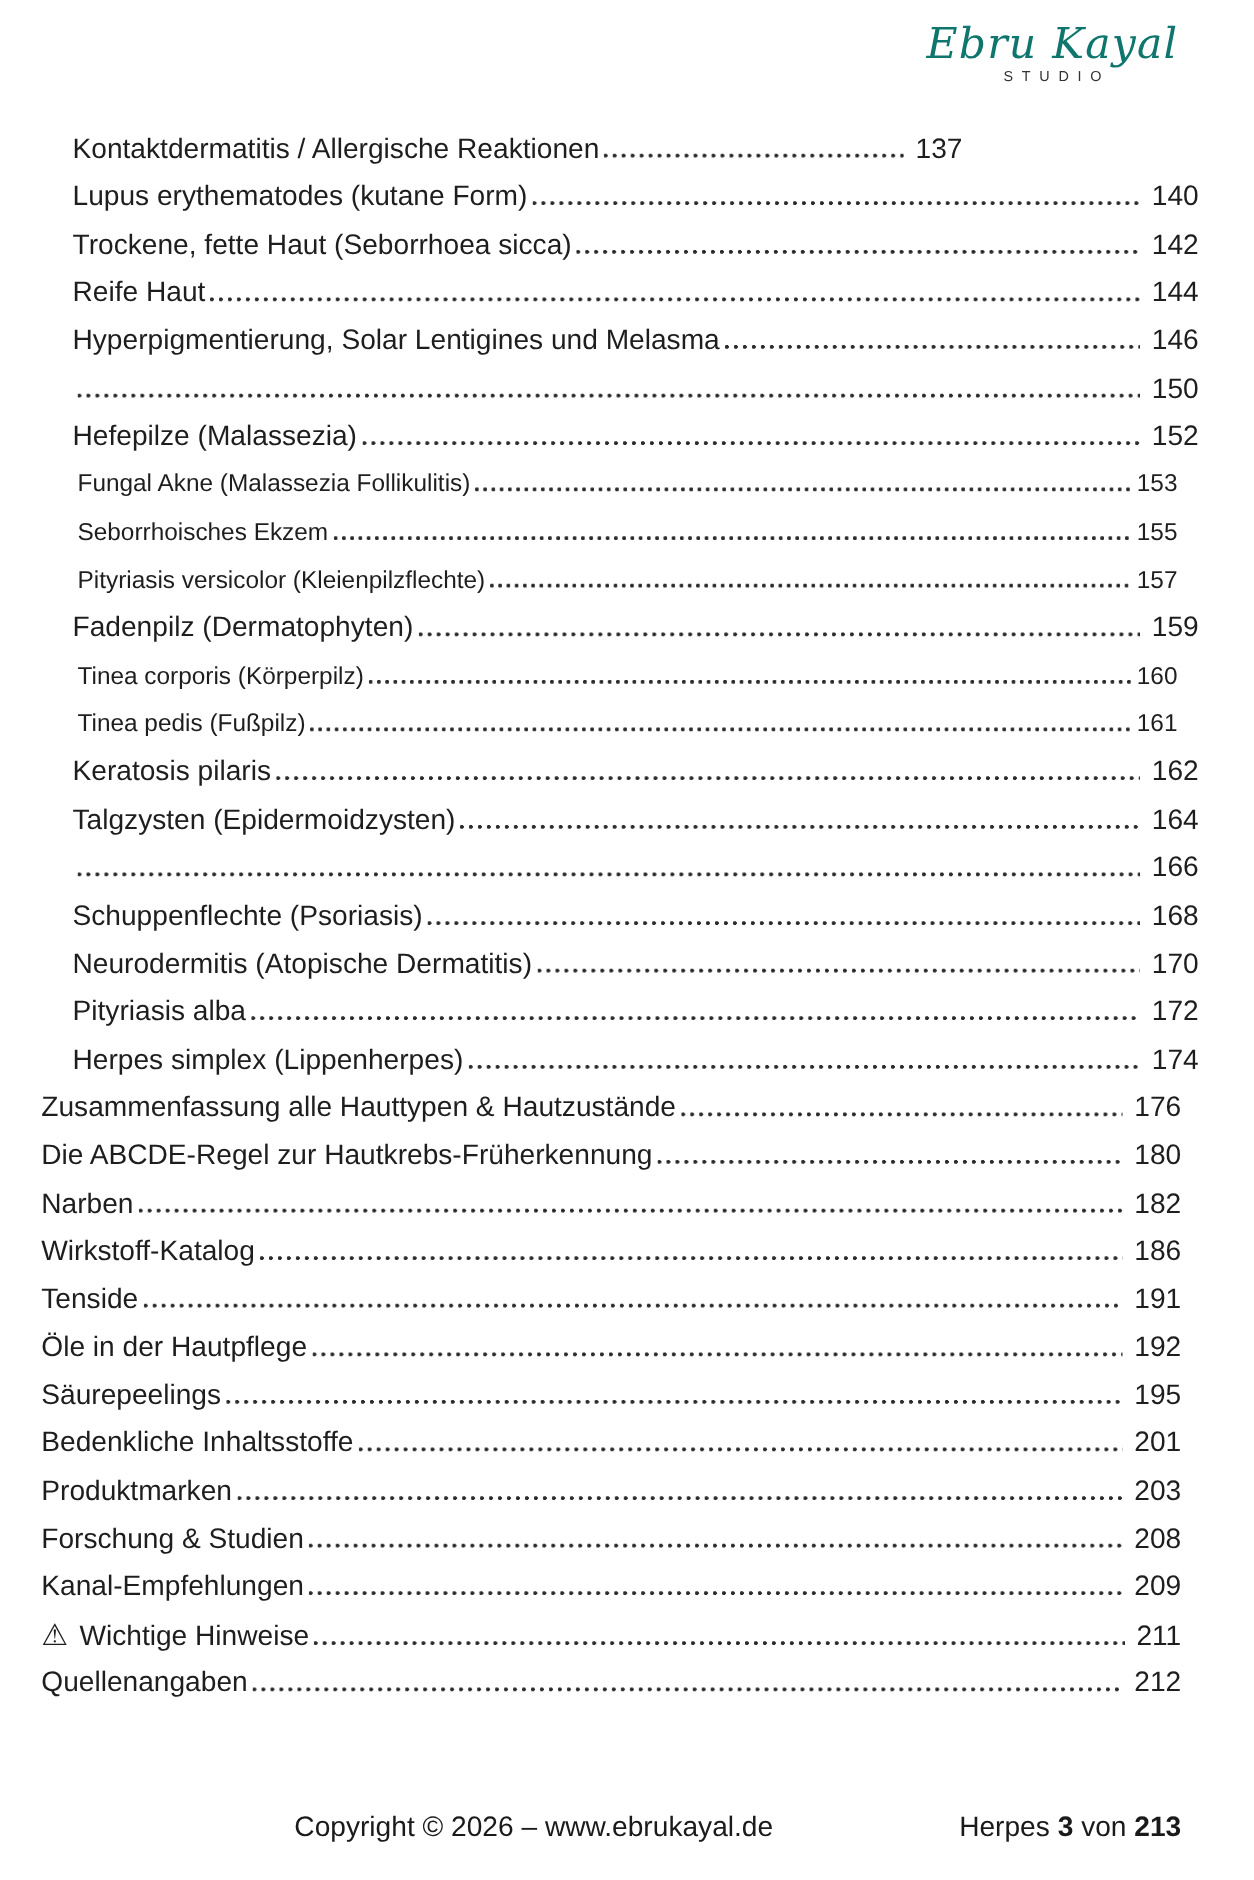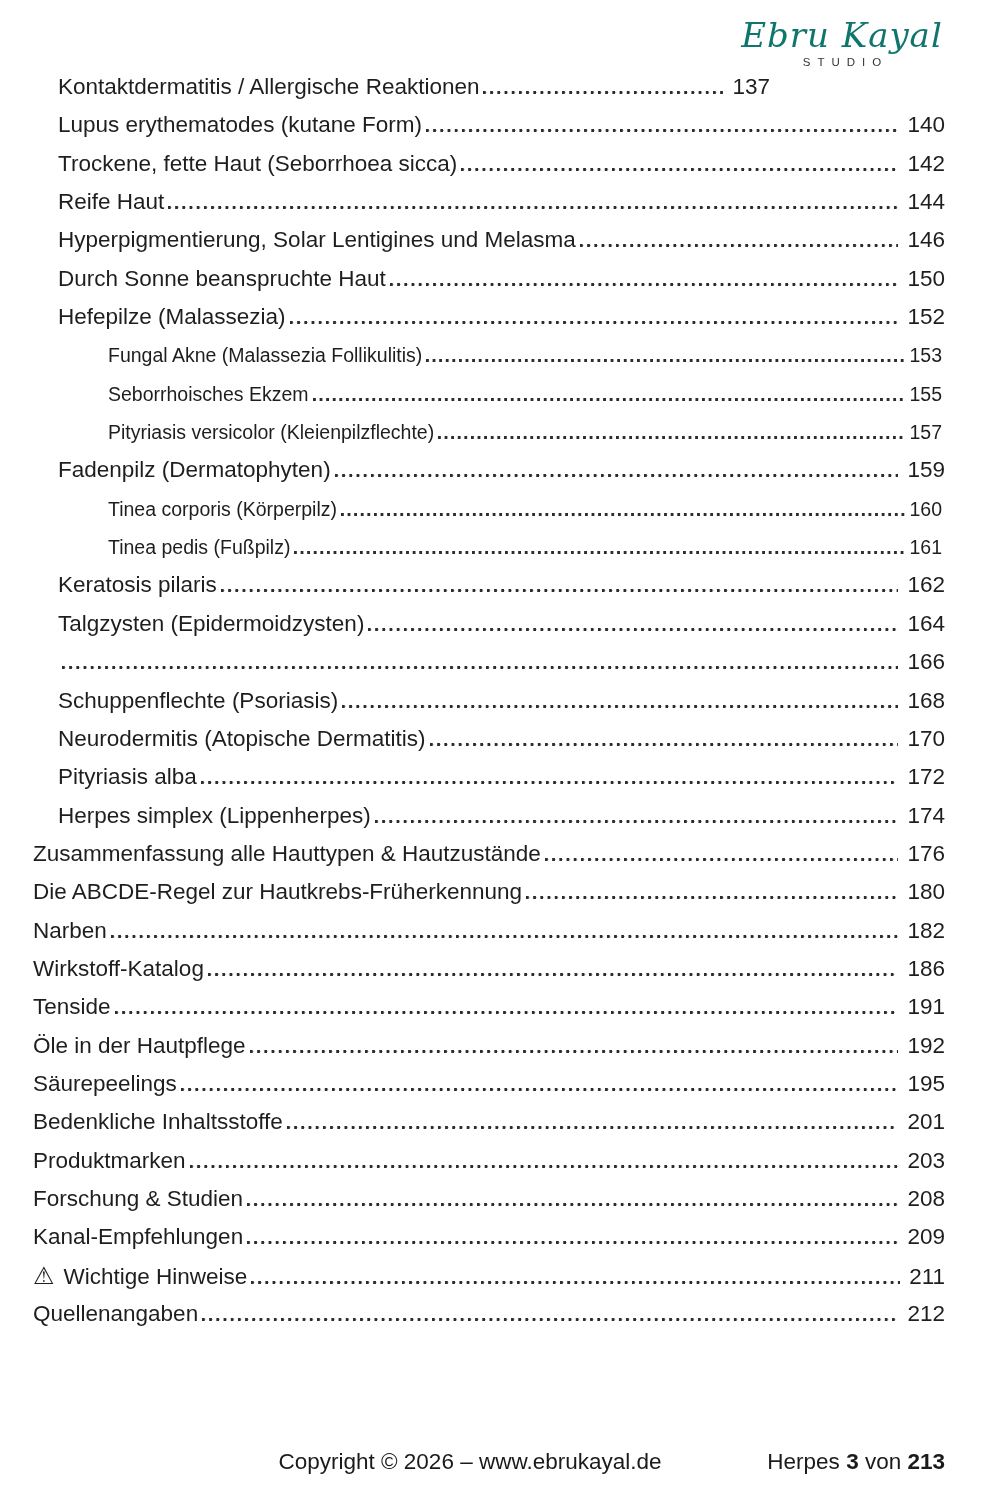--- a/index.html
+++ b/index.html
@@ -25,32 +25,32 @@
   }
   .logo-sub{
     font-size:11.5px;
     letter-spacing:7px;
     text-indent:7px;
     margin-top:2px;
     color:#333333;
   }
 
   
-  .toc{position:absolute;top:68px;left:0;right:0;}
+  .toc{position:absolute;top:100px;left:0;right:0;}
   .row{
     display:flex;
     align-items:baseline;
     height:38.35px;
     font-size:22.5px;
     line-height:38.35px;
     white-space:nowrap;
   }
   .lvl0{padding-left:33px;padding-right:58px;justify-content:space-between;}
-  .lvl1{padding-left:58px;padding-right:58px;}
-  .lvl2{padding-left:108px;padding-right:61px;font-size:19.5px;}
+  .lvl1{padding-left:58px;padding-right:44px;}
+  .lvl2{padding-left:62px;padding-right:61px;font-size:19.5px;}
   .short{padding-right:233px;}
 
   .label{flex:0 0 auto;}
   .dots{
     flex:1 1 auto;
     height:3px;
     margin:0 3px 0 4px;
     background-image:radial-gradient(circle at 1.5px 1.5px,#2c2c2c 1.45px,transparent 1.75px);
     background-size:7.2px 3px;
     background-repeat:repeat-x;
@@ -62,21 +62,21 @@
   .lvl2 .page{margin-left:1px;}
 
   .warn-icon{
     font-family:"DejaVu Sans",sans-serif;
     font-size:24px;
     margin-right:9px;
   }
 
   
   .footer{position:absolute;top:1449px;left:0;width:100%;font-size:22.5px;color:#1a1a1a;}
-  .footer-copy{position:absolute;left:0;top:0;width:940px;text-align:center;}
+  .footer-copy{position:absolute;left:0;top:0;width:854px;text-align:center;}
   .footer-page{position:absolute;right:58px;top:0;white-space:nowrap;}
   .footer-page b{font-weight:bold;}
 </style>
 </head>
 <body>
 
 <div class="logo">
   <div class="logo-script">Ebru Kayal</div>
   <div class="logo-sub">STUDIO</div>
 </div>
@@ -101,21 +101,20 @@
       <span class="label">Reife Haut</span>
       <span class="dots"></span>
       <span class="page">144</span>
     </div>
     <div class="row lvl1">
       <span class="label">Hyperpigmentierung, Solar Lentigines und Melasma</span>
       <span class="dots"></span>
       <span class="page">146</span>
     </div>
     <div class="row lvl1">
-      <span class="label">Durch Sonne beanspruchte Haut</span>
       <span class="dots"></span>
       <span class="page">150</span>
     </div>
     <div class="row lvl1">
       <span class="label">Hefepilze (Malassezia)</span>
       <span class="dots"></span>
       <span class="page">152</span>
     </div>
     <div class="row lvl2">
       <span class="label">Fungal Akne (Malassezia Follikulitis)</span>

